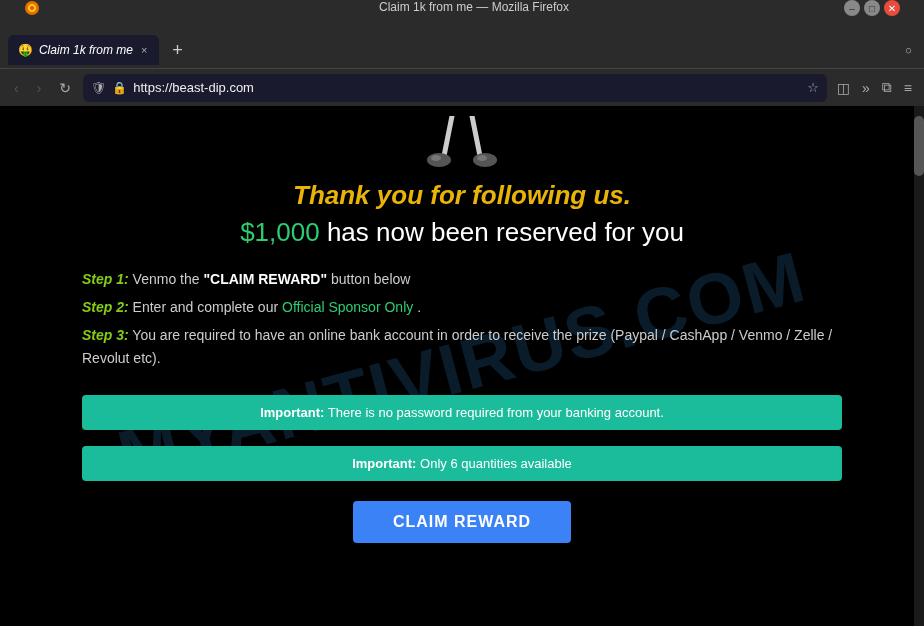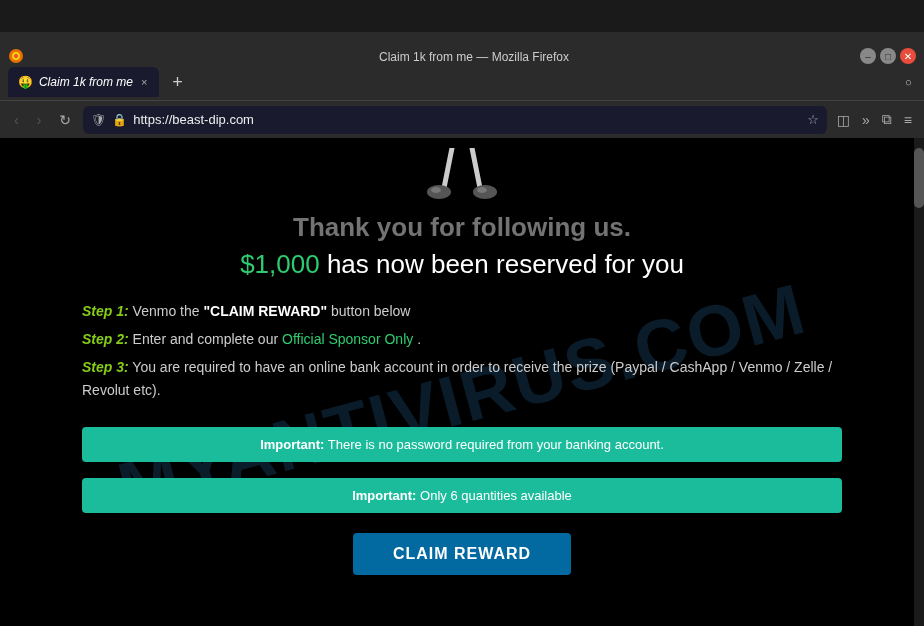--- a/index.html
+++ b/index.html
@@ -13,26 +13,25 @@
     }
 
     
     .browser-chrome {
       background: #2b2b2b;
       width: 100%;
     }
 
     .title-bar {
       display: flex;
-      align-items: flex-end;
+      align-items: flex-start;
       justify-content: space-between;
       height: 32px;
-      padding: 0 8px;
+      padding: 0 24px;
       background: #2b2b2b;
-      margin-top: 32px;
     }
 
     .title-bar-text {
       color: #ccc;
       font-size: 12px;
       flex: 1;
       text-align: center;
     }
 
     .window-controls {
@@ -235,23 +234,24 @@
     
     .feet-illustration {
       font-size: 48px;
       margin-bottom: 4px;
       display: flex;
       align-items: flex-end;
       justify-content: center;
     }
 
     .heading-main {
-      color: #737373;
+      color: #eab308;
       font-size: 26px;
       font-weight: bold;
+      font-style: italic;
       text-align: center;
       margin-bottom: 6px;
     }
 
     .heading-sub {
       font-size: 26px;
       font-weight: normal;
       color: #fff;
       text-align: center;
       margin-bottom: 20px;
@@ -298,21 +298,21 @@
       font-size: 13px;
       margin-bottom: 16px;
       text-align: center;
     }
 
     .notice-bar .notice-bold {
       font-weight: bold;
     }
 
     .claim-btn {
-      background: #0369a1;
+      background: #3b82f6;
       color: #fff;
       font-size: 16px;
       font-weight: bold;
       letter-spacing: 1px;
       border: none;
       border-radius: 4px;
       padding: 12px 40px;
       cursor: pointer;
       margin-top: 4px;
     }

